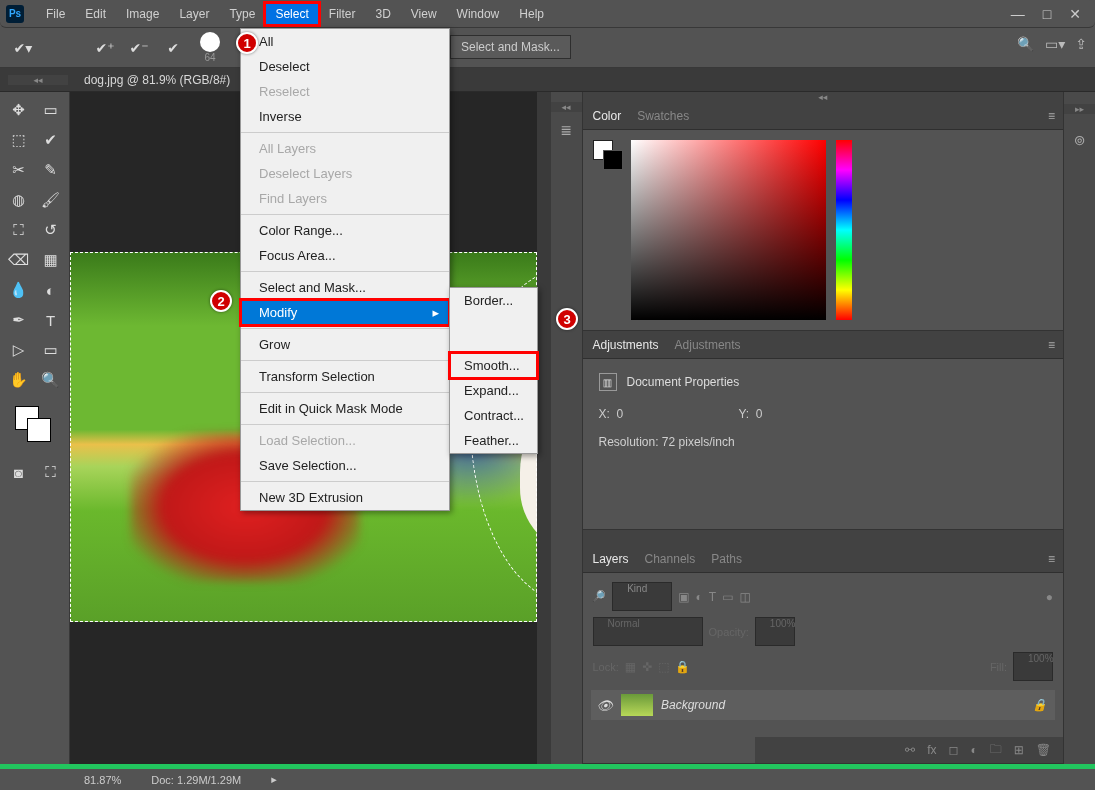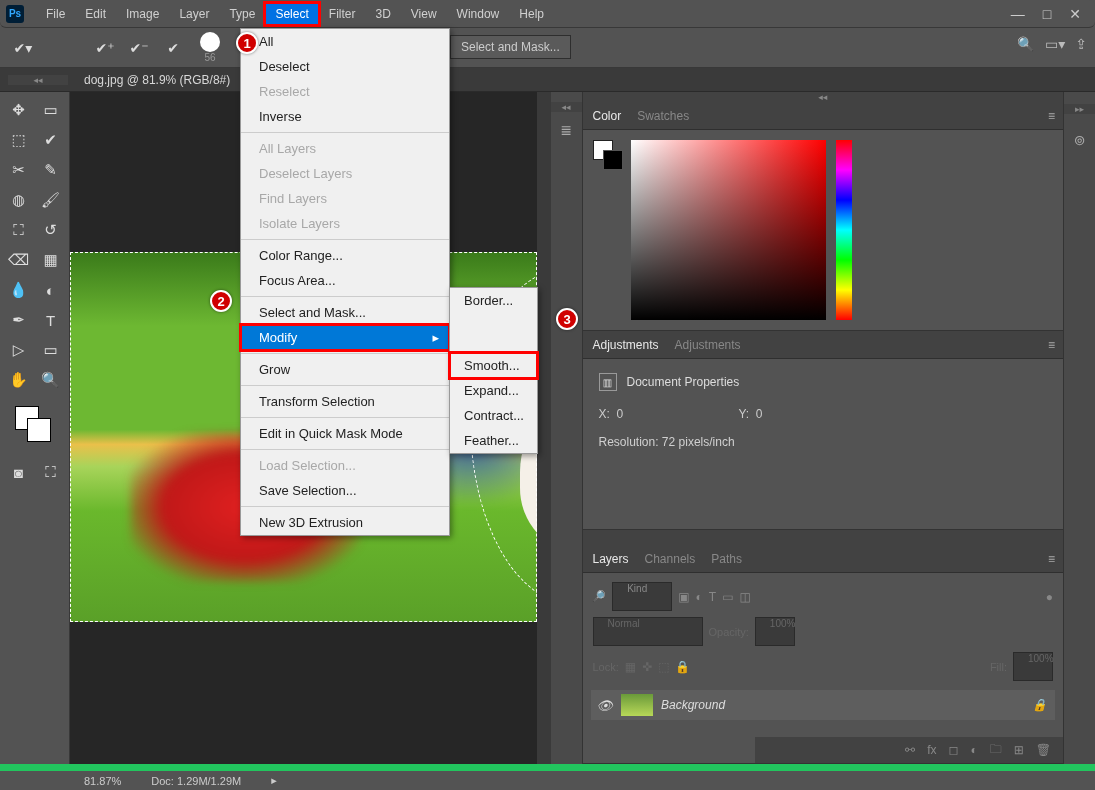--- a/index.html
+++ b/index.html
@@ -96,21 +96,21 @@
 .layers-ctl .search{width:60px;height:29px;background:#3a3a3a;border:1px solid #2a2a2a;font-size:10px;color:#888;padding-left:14px;}
 .layers-ctl .lico{font-size:12px;cursor:default;}
 .layers-ctl .dim{color:#666;}
 .layer-row{height:30px;background:#5e5e5e;margin:6px 8px;display:flex;align-items:center;gap:8px;padding:0 6px;color:#ddd;font-style:italic;position:relative;}
 .eye{font-size:13px;}
 .thumb{width:32px;height:22px;background:linear-gradient(#6a9a3a,#b8d858);}
 .lock{position:absolute;right:8px;}
 .layers-bottom{position:absolute;bottom:0;right:0;width:308px;height:26px;background:#424242;display:flex;justify-content:flex-end;align-items:center;gap:12px;padding-right:12px;color:#888;}
 
 
-.statusbar{position:absolute;bottom:0;left:0;right:0;height:26px;background:#535353;border-top:7px solid #22c55e;display:flex;align-items:center;padding-left:84px;gap:30px;color:#ccc;font-size:11px;}
+.statusbar{position:absolute;bottom:0;left:0;right:0;height:26px;background:#535353;border-top:5px solid #22c55e;display:flex;align-items:center;padding-left:84px;gap:30px;color:#ccc;font-size:11px;}
 
 .collapser{height:10px;background:#424242;display:flex;align-items:center;justify-content:center;color:#888;font-size:9px;}
 </style>
 </head>
 <body>
 
 <div class="menubar">
   <div class="ps-logo">Ps</div>
   <div class="menu-item">File</div>
   <div class="menu-item">Edit</div>
@@ -131,21 +131,21 @@
 </div>
 
 <div class="options-bar">
   <div class="opt-icon">✔▾</div>
   <div style="width:40px"></div>
   <div class="opt-icon">✔⁺</div>
   <div class="opt-icon">✔⁻</div>
   <div class="opt-icon">✔</div>
   <div style="display:flex;flex-direction:column;align-items:center;margin-left:6px;">
     <div class="brush-dot"></div>
-    <div class="brush-sz">56</div>
+    <div class="brush-sz">64</div>
   </div>
   <div class="select-mask-btn">Select and Mask...</div>
   <div class="option-right">
     <span>🔍</span>
     <span>▭▾</span>
     <span>⇪</span>
   </div>
 </div>
 
 <div class="doc-tab-bar">
@@ -310,21 +310,20 @@
 
 <div class="dropdown">
   <div class="dd-item">All</div>
   <div class="dd-item">Deselect</div>
   <div class="dd-item disabled">Reselect</div>
   <div class="dd-item">Inverse</div>
   <div class="dd-sep"></div>
   <div class="dd-item disabled">All Layers</div>
   <div class="dd-item disabled">Deselect Layers</div>
   <div class="dd-item disabled">Find Layers</div>
-  <div class="dd-item disabled">Isolate Layers</div>
   <div class="dd-sep"></div>
   <div class="dd-item">Color Range...</div>
   <div class="dd-item">Focus Area...</div>
   <div class="dd-sep"></div>
   <div class="dd-item">Select and Mask...</div>
   <div class="dd-item hl-blue dd-arrow">Modify</div>
   <div class="dd-sep"></div>
   <div class="dd-item">Grow</div>
   <div class="dd-sep"></div>
   <div class="dd-item">Transform Selection</div>

